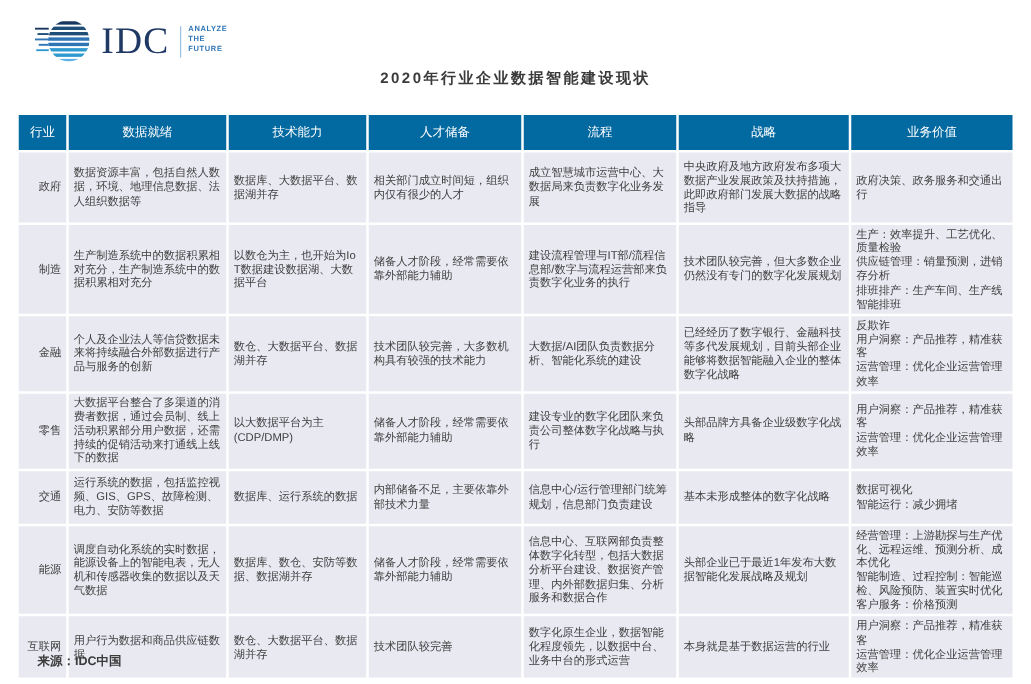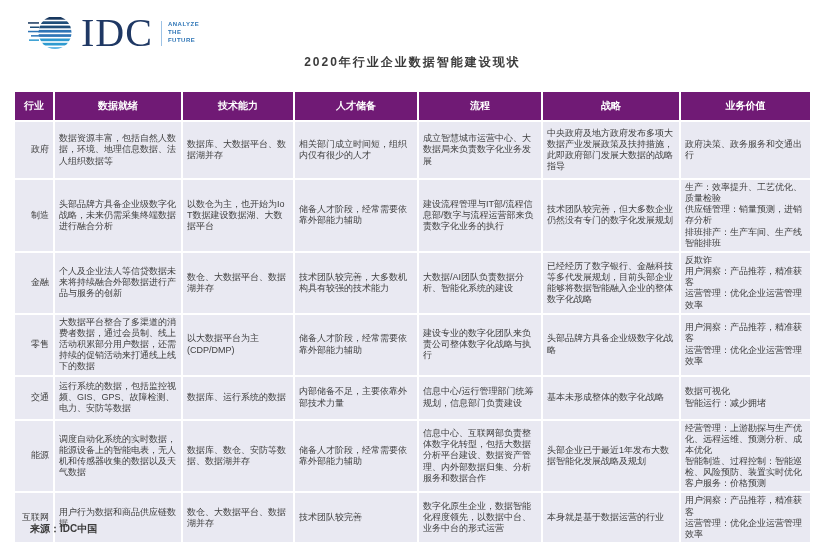--- a/index.html
+++ b/index.html
@@ -6,35 +6,35 @@
   body{
     width:825px;height:547px;position:relative;overflow:hidden;
     background:#ffffff;color:#404040;
     font-family:"Liberation Sans", sans-serif;
   }
   
   .logo{position:absolute;top:12px;left:28px;display:flex;align-items:center;height:42px;}
   .globe{width:46px;height:40px;margin-right:7px;flex:0 0 auto;}
   .brand{
     font-family:"Liberation Serif", serif;
-    font-size:40px;line-height:1;color:#1F3864;letter-spacing:1px;
+    font-size:30px;line-height:1;color:#1F3864;letter-spacing:1px;
   }
   .logo-divider{width:1px;height:25px;background:#9DC3E6;margin:0 6px 0 8px;}
   .tagline{font-size:6px;font-weight:bold;letter-spacing:.5px;color:#2E75B6;line-height:1.3;}
   
   .page-title{
     position:absolute;top:54px;left:0;width:100%;text-align:center;
     font-size:12px;font-weight:bold;letter-spacing:2px;color:#3B3B3B;
   }
   
   .table-wrap{position:absolute;top:90px;left:13px;}
   table{border-collapse:separate;border-spacing:2px;table-layout:fixed;}
   th.col-header{
-    background:#701a75;color:#ffffff;
-    font-size:10px;font-weight:bold;text-align:center;
+    background:#0369a1;color:#ffffff;
+    font-size:10px;font-weight:normal;text-align:center;
     padding:6px 2px;height:16px;
   }
   td,th.row-header{
     background:#E9E9F2;color:#404040;
     font-size:9px;line-height:1.24;font-weight:normal;
     padding:2px 4px;vertical-align:middle;
   }
   th.row-header{text-align:right;}
   td{text-align:left;white-space:pre-line;word-break:break-all;}
   tr.r1{height:56px;} tr.r2{height:62px;} tr.r3{height:54px;}
@@ -106,21 +106,21 @@
         <th class="row-header">政府</th>
         <td>数据资源丰富，包括自然人数据，环境、地理信息数据、法人组织数据等</td>
         <td>数据库、大数据平台、数据湖并存</td>
         <td>相关部门成立时间短，组织内仅有很少的人才</td>
         <td>成立智慧城市运营中心、大数据局来负责数字化业务发展</td>
         <td>中央政府及地方政府发布多项大数据产业发展政策及扶持措施，此即政府部门发展大数据的战略指导</td>
         <td>政府决策、政务服务和交通出行</td>
       </tr>
       <tr class="r2">
         <th class="row-header">制造</th>
-        <td>头部品牌方具备企业级数字化战略，未来仍需采集终端数据进行融合分析</td>
+        <td>生产制造系统中的数据积累相对充分，生产制造系统中的数据积累相对充分</td>
         <td>以数仓为主，也开始为IoT数据建设数据湖、大数据平台</td>
         <td>储备人才阶段，经常需要依靠外部能力辅助</td>
         <td>建设流程管理与IT部/流程信息部/数字与流程运营部来负责数字化业务的执行</td>
         <td>技术团队较完善，但大多数企业仍然没有专门的数字化发展规划</td>
         <td>生产：效率提升、工艺优化、质量检验
 供应链管理：销量预测，进销存分析
 排班排产：生产车间、生产线智能排班</td>
       </tr>
       <tr class="r3">
         <th class="row-header">金融</th>

